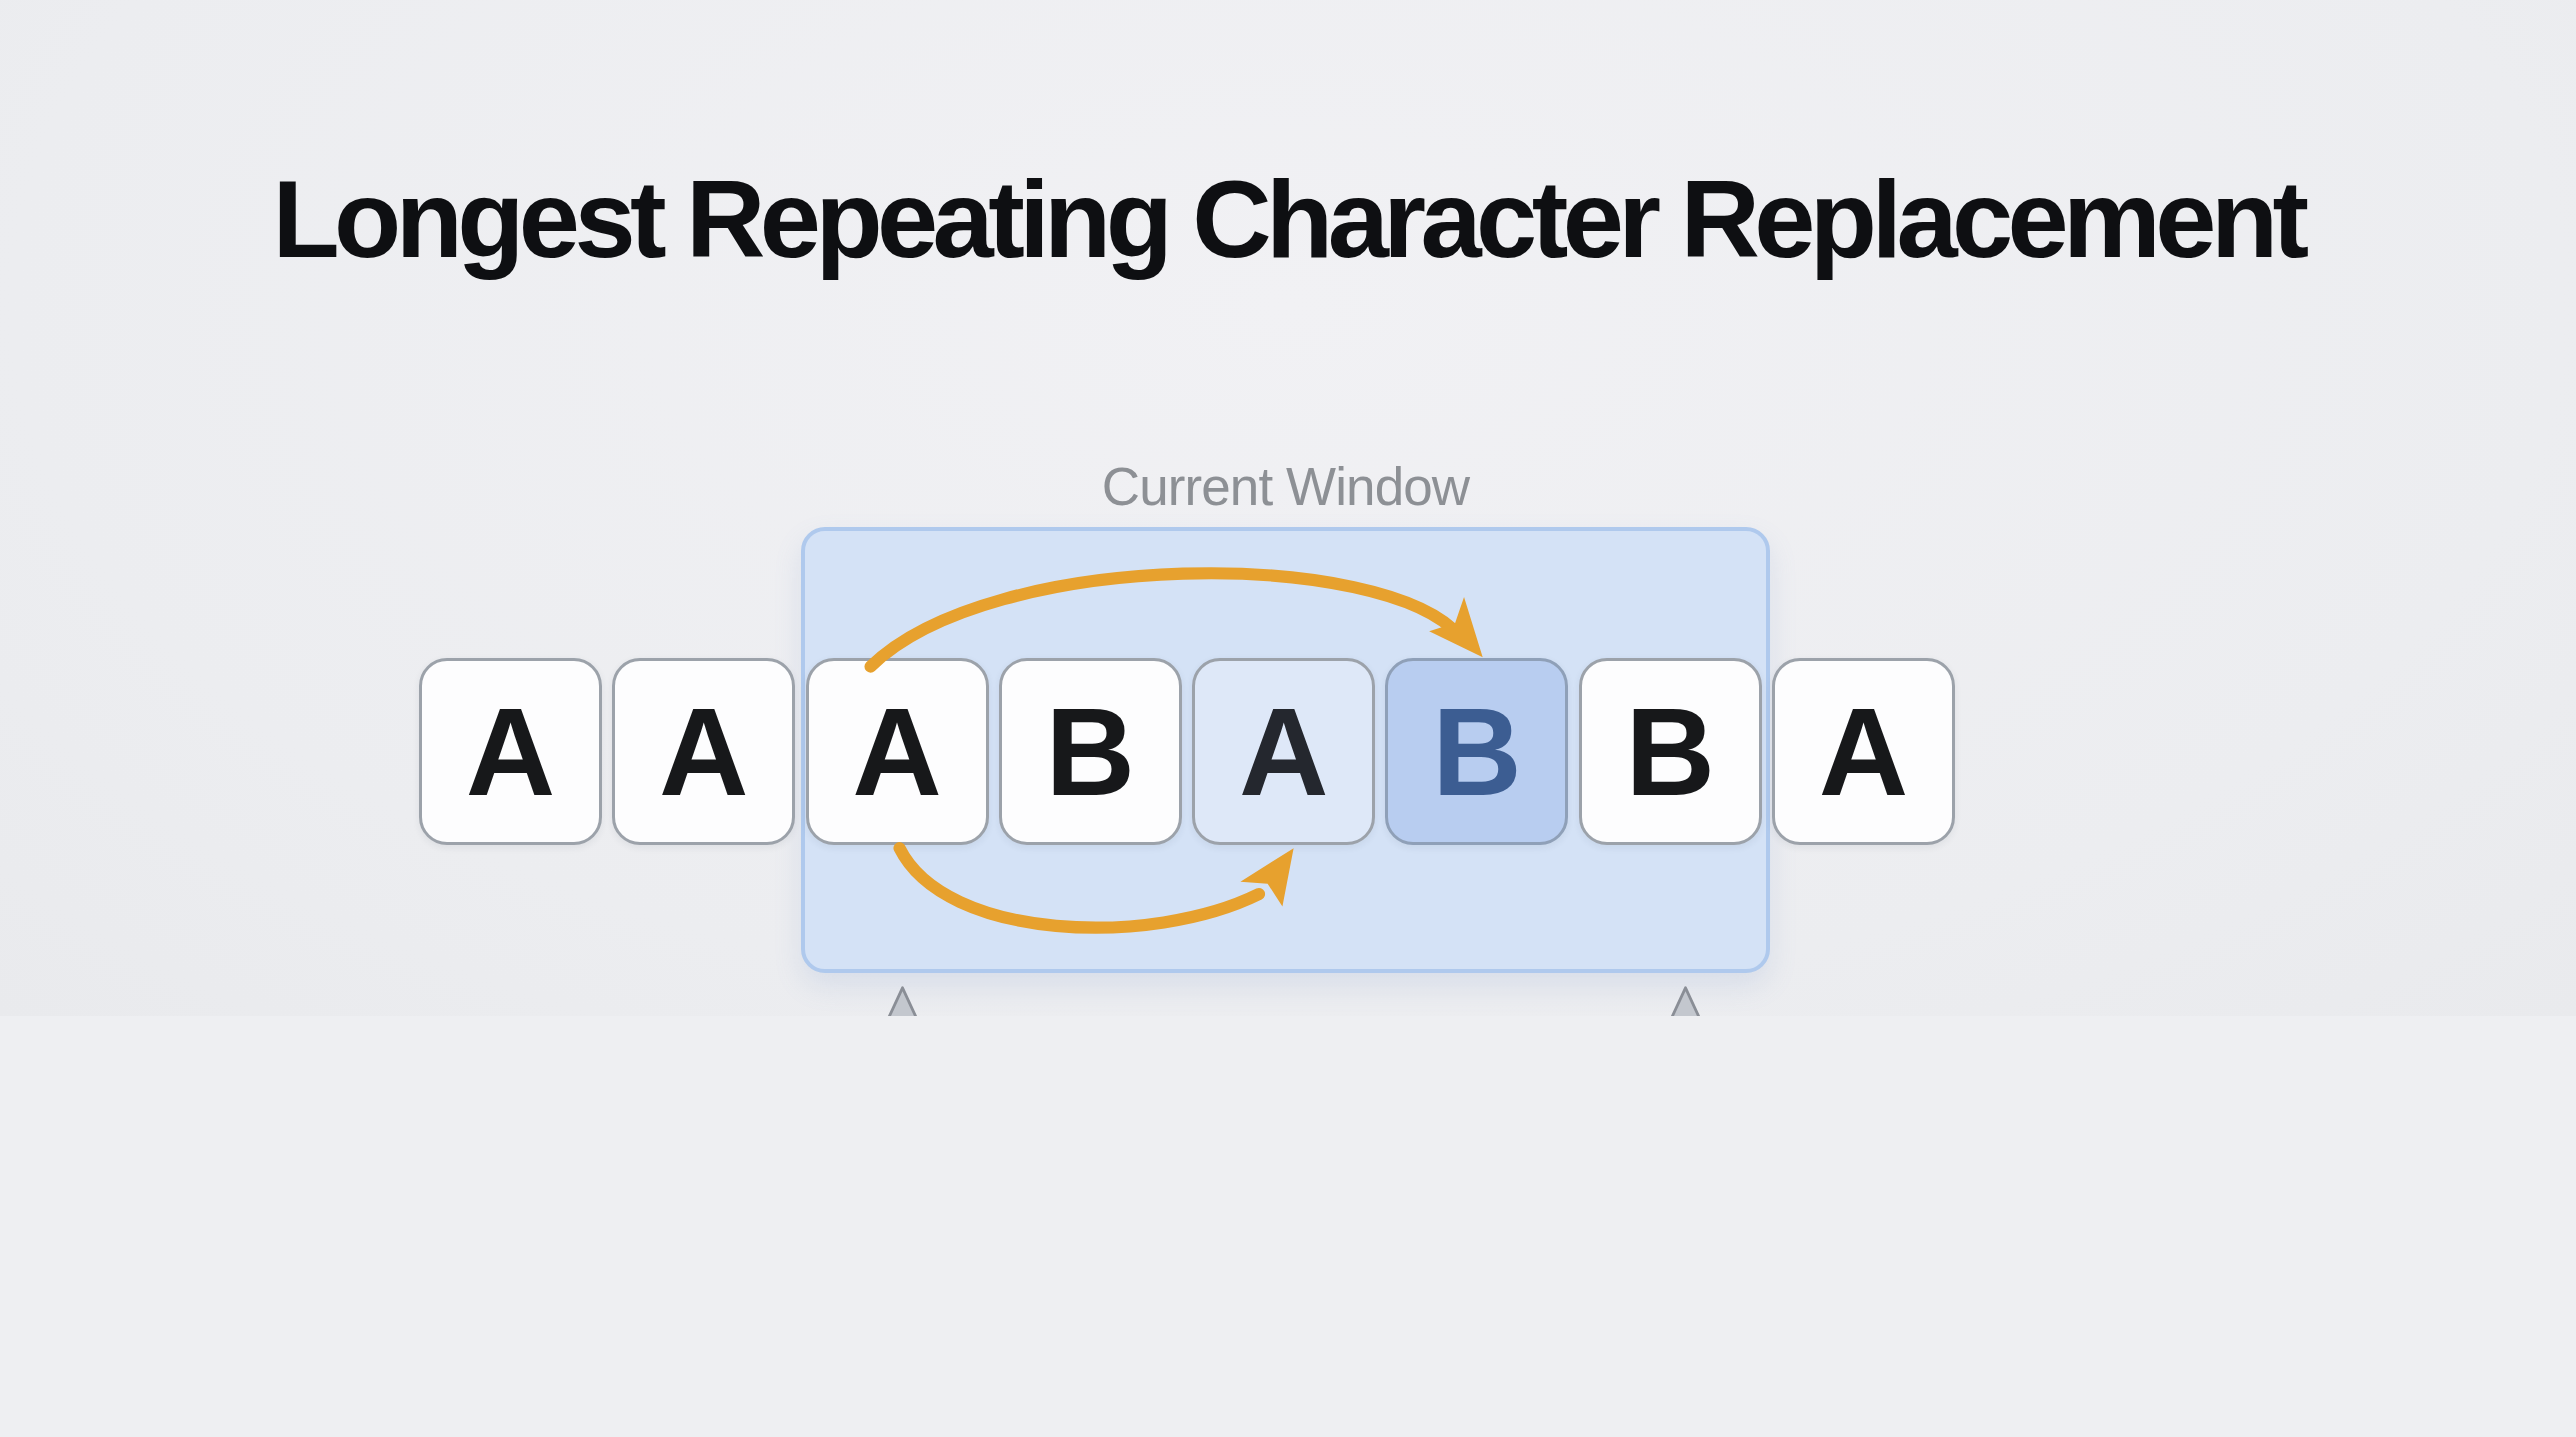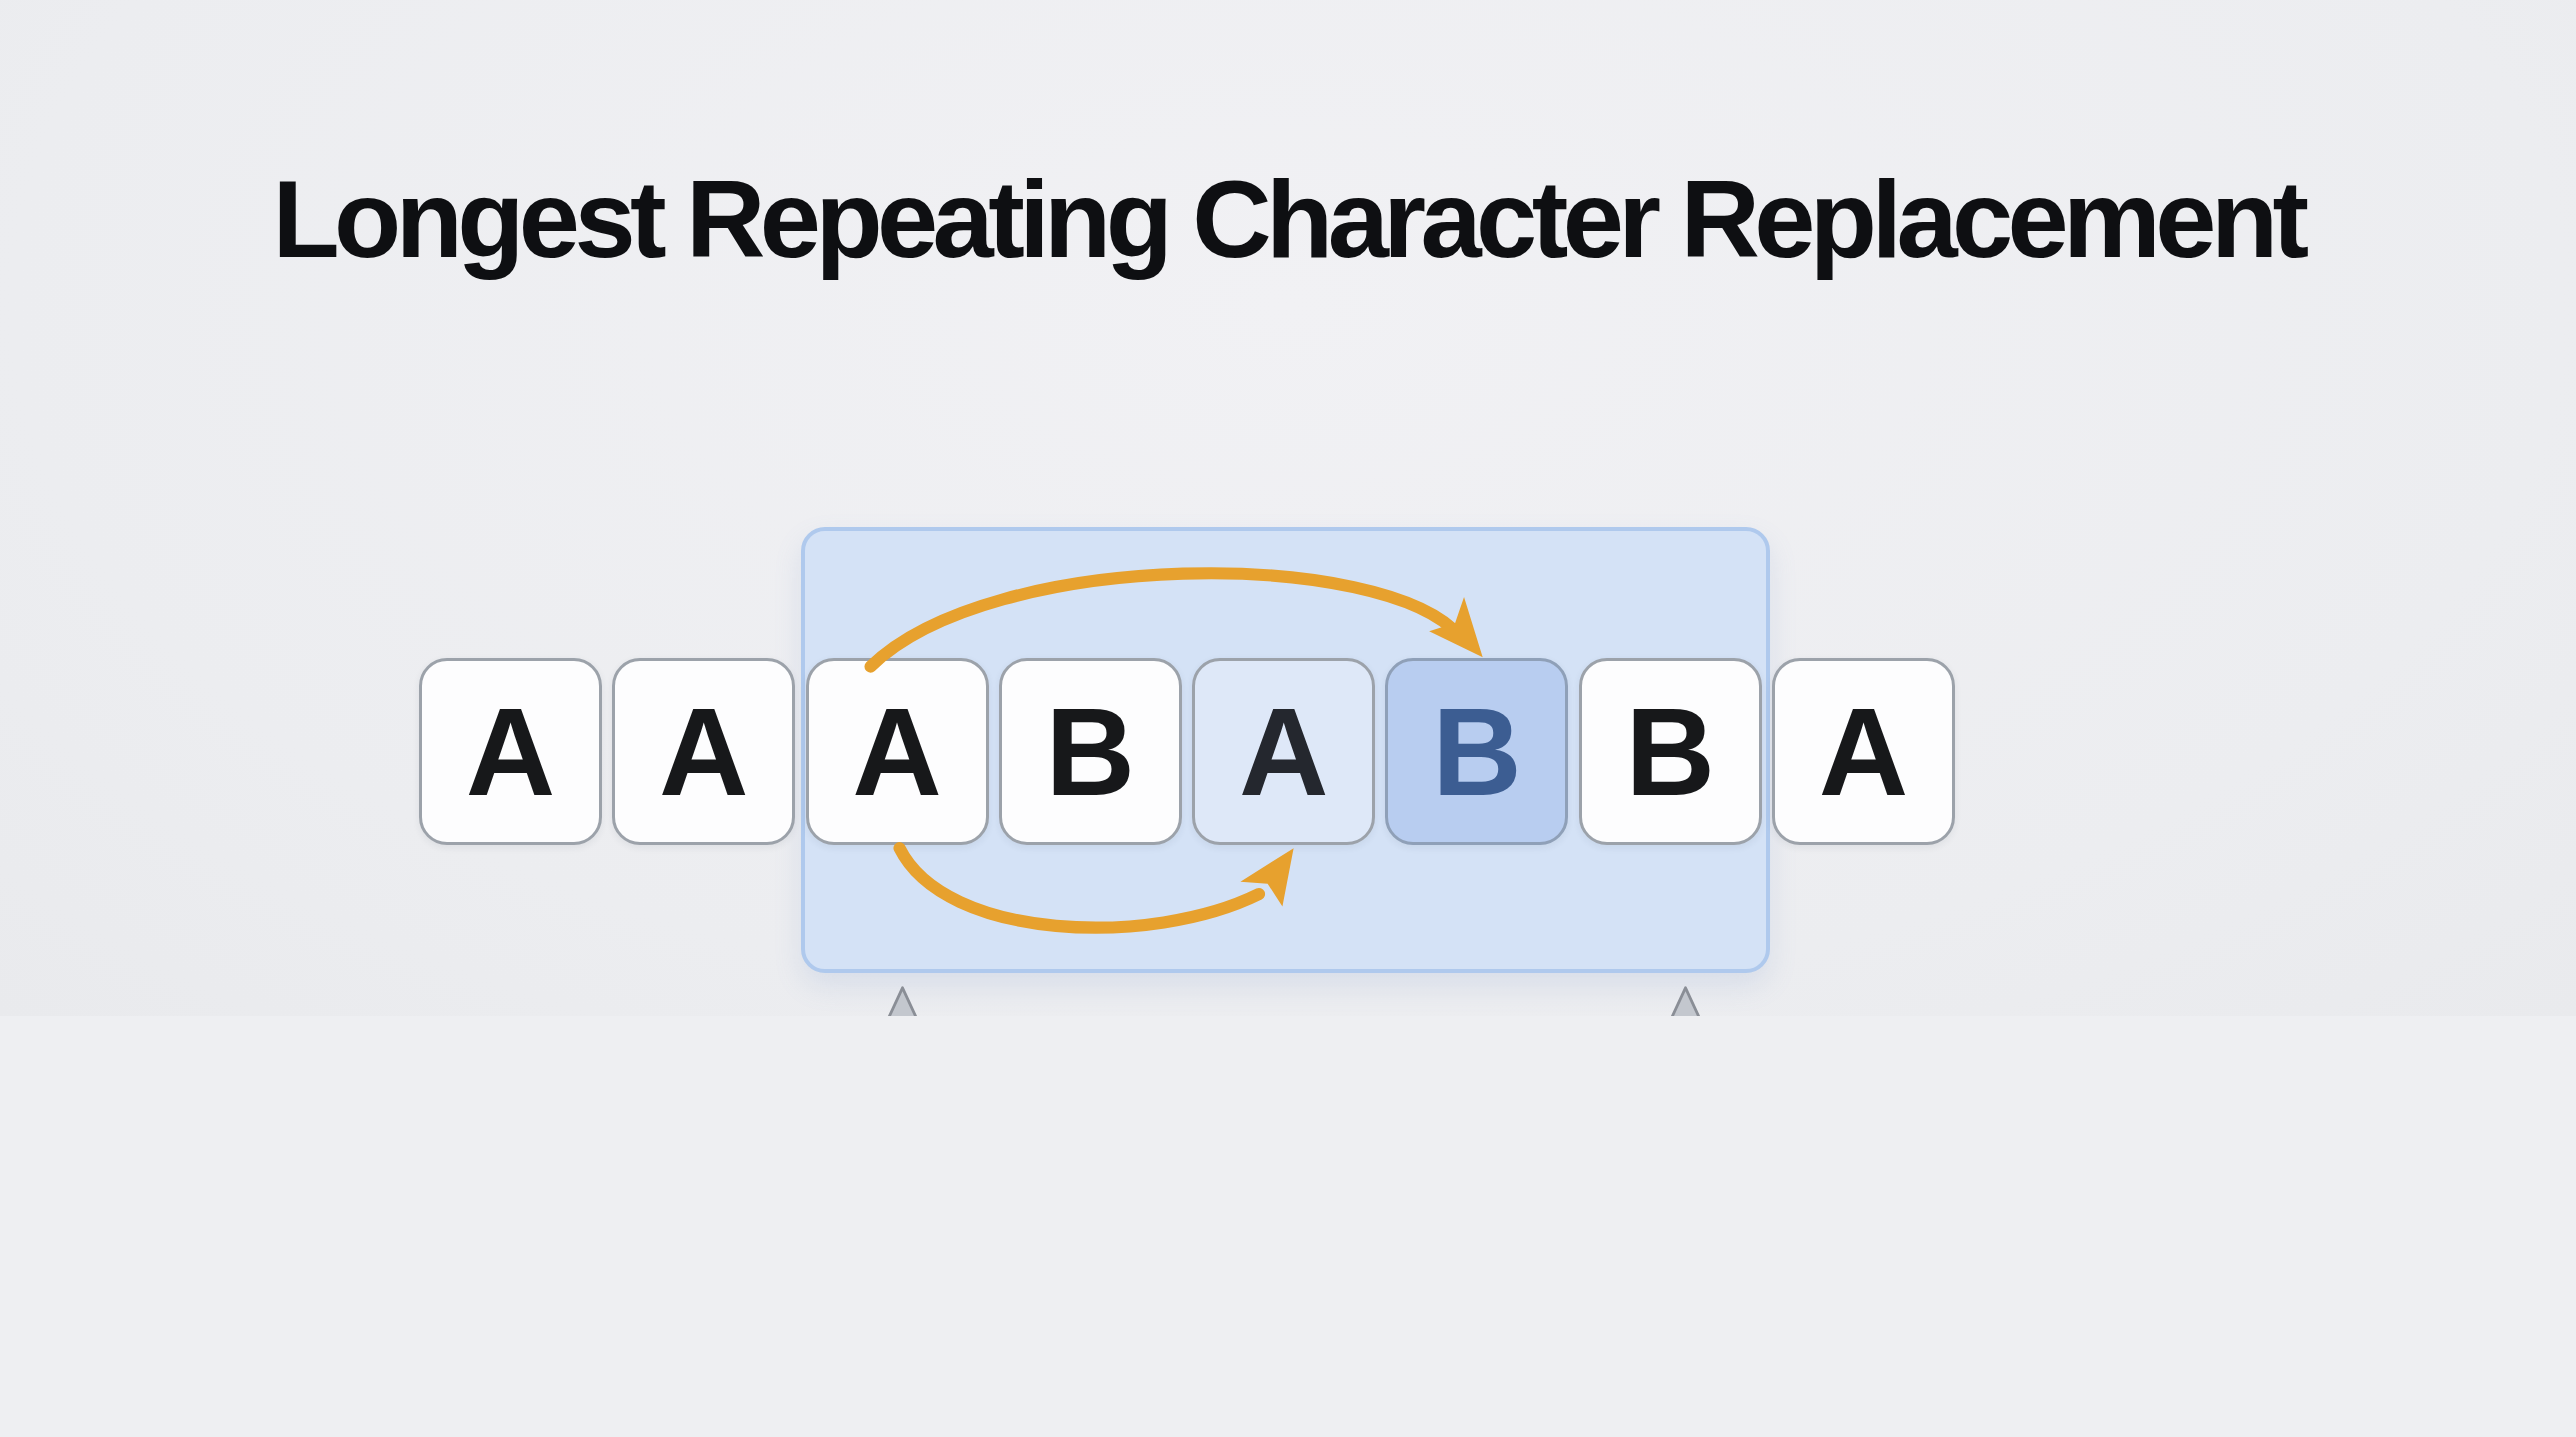--- a/index.html
+++ b/index.html
@@ -51,20 +51,21 @@
   }
   .sparkle{position:absolute;left:2441px;top:1279px;width:90px;height:105px;}
 </style>
 </head>
 <body>
 
 <div class="stage">
 
   <h1 class="title">Longest Repeating Character Replacement</h1>
 
+  <div class="window-label">Current Window</div>
 
   <div class="window-rect"></div>
 
   <div class="boxes">
     <div class="box">A</div>
     <div class="box">A</div>
     <div class="box">A</div>
     <div class="box">B</div>
     <div class="box tinted">A</div>
     <div class="box highlight">B</div>

